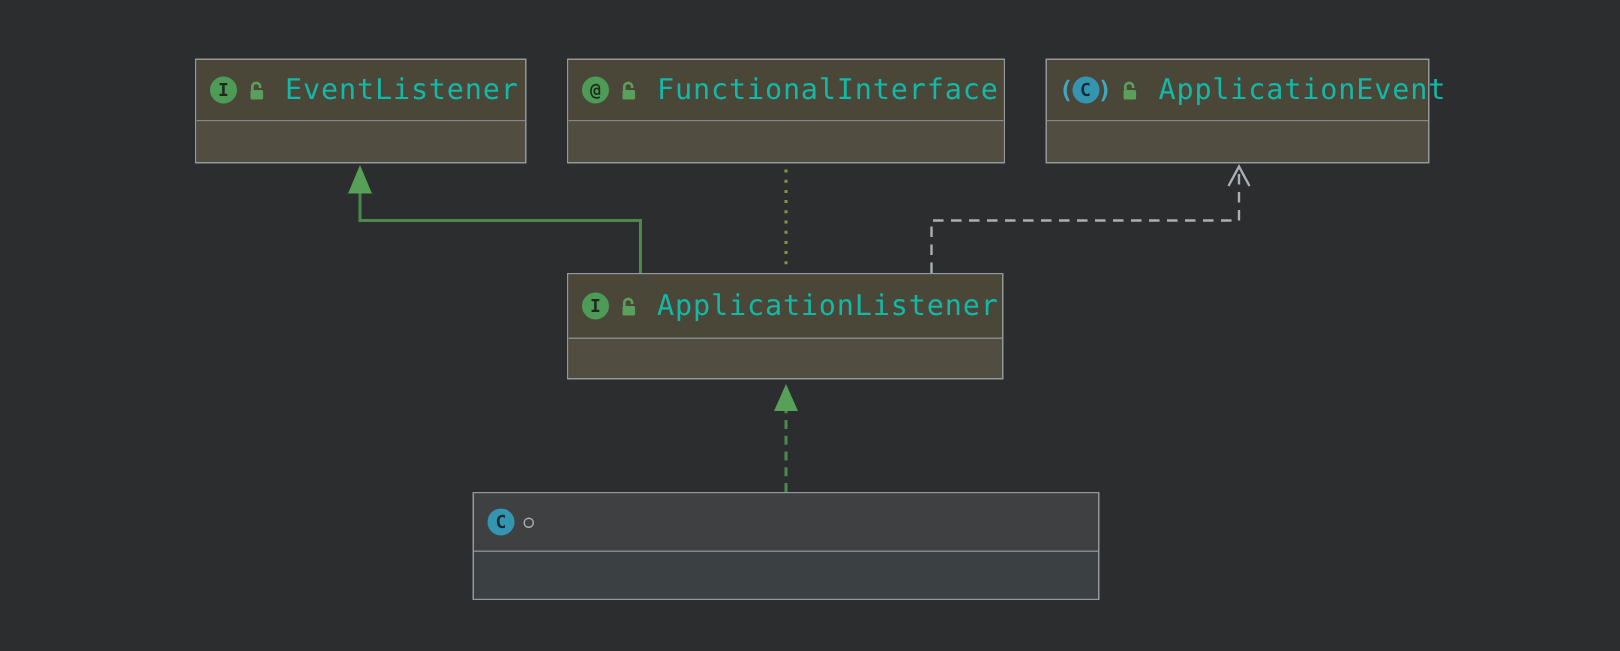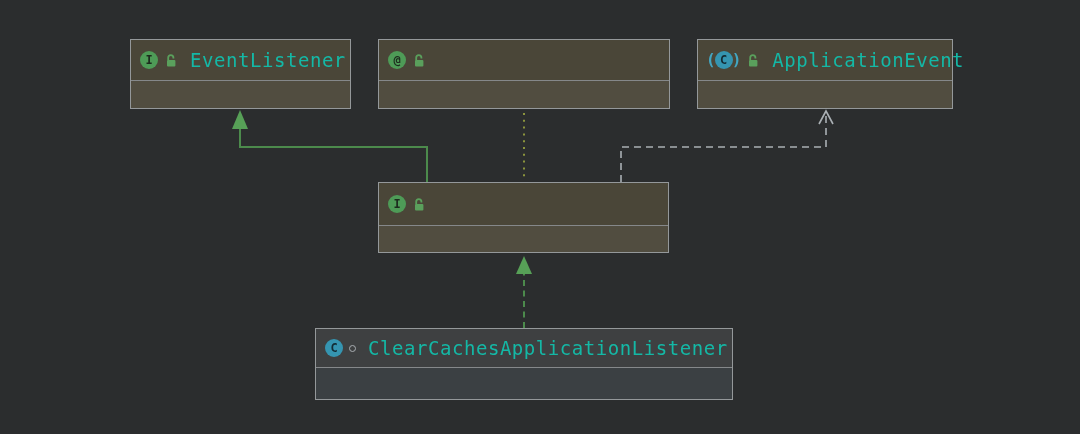--- a/index.html
+++ b/index.html
@@ -96,20 +96,21 @@
 
   <div class="node lib" style="left:378px;top:39px;width:292px;height:70px;">
     <div class="node-header">
       <span class="kind-icon green">@</span>
       <span class="vis-icon">
         <svg width="14" height="15" viewBox="0 0 14 15">
           <path d="M4.2 7.2 V4.8 a2.6 2.6 0 0 1 5.2 0 V5.6" stroke="#5aa05c" stroke-width="1.8" fill="none"></path>
           <rect x="3" y="7" width="8.4" height="6.4" rx="1" fill="#5aa05c"></rect>
         </svg>
       </span>
+      <span class="node-label">FunctionalInterface</span>
     </div>
     <div class="node-body"></div>
   </div>
 
   <div class="node lib" style="left:697px;top:39px;width:256px;height:70px;">
     <div class="node-header">
       <span class="abstract-wrap">
         <span class="paren">(</span>
         <span class="kind-icon teal">C</span>
         <span class="paren">)</span>
@@ -127,28 +128,28 @@
 
   <div class="node lib" style="left:378px;top:182px;width:291px;height:71px;">
     <div class="node-header" style="height:42px;">
       <span class="kind-icon green">I</span>
       <span class="vis-icon">
         <svg width="14" height="15" viewBox="0 0 14 15">
           <path d="M4.2 7.2 V4.8 a2.6 2.6 0 0 1 5.2 0 V5.6" stroke="#5aa05c" stroke-width="1.8" fill="none"></path>
           <rect x="3" y="7" width="8.4" height="6.4" rx="1" fill="#5aa05c"></rect>
         </svg>
       </span>
+      <span class="node-label">ApplicationListener</span>
     </div>
     <div class="node-body"></div>
   </div>
 
   <div class="node proj" style="left:315px;top:328px;width:418px;height:72px;">
     <div class="node-header" style="height:38px;">
       <span class="kind-icon teal">C</span>
       <span class="vis-icon">
         <span class="vis-circle"></span>
       </span>
-      <span class="node-label">ClearCachesApplicationListener</span>
     </div>
     <div class="node-body"></div>
   </div>
 
 </div>
 
 </body></html>

